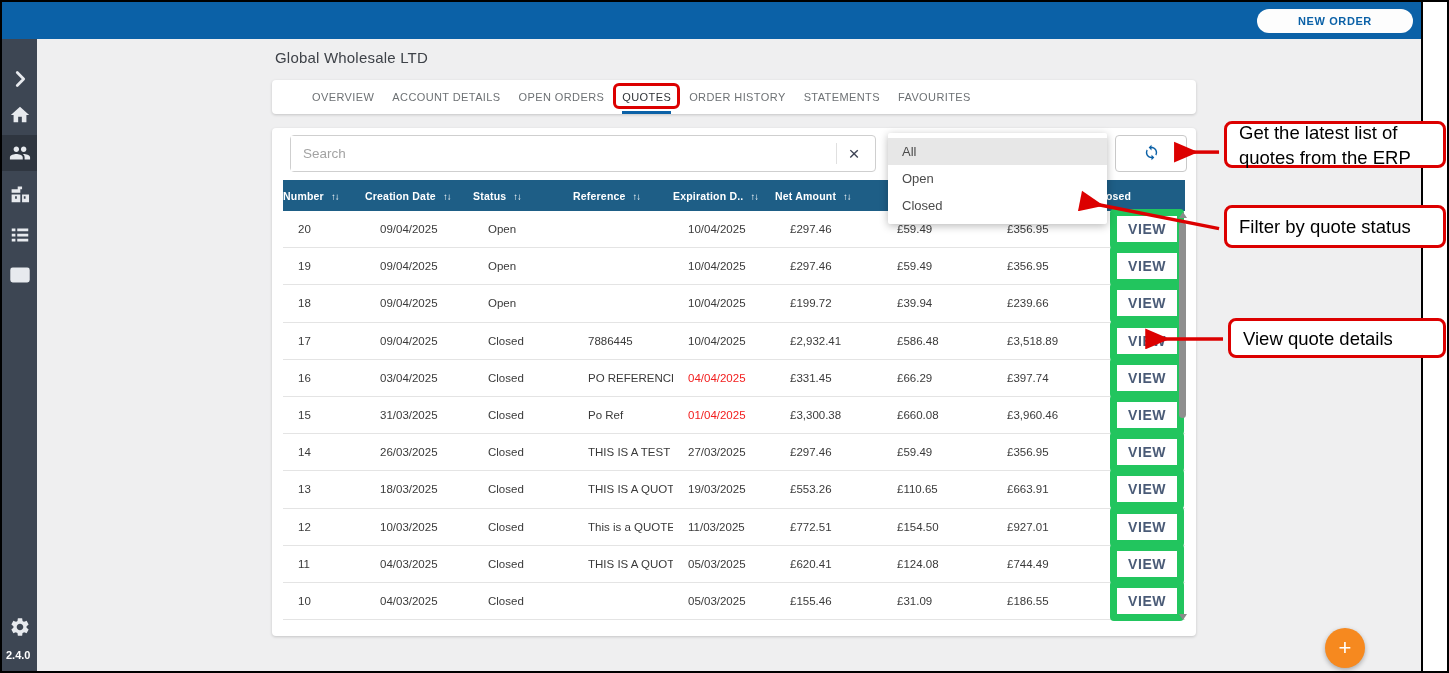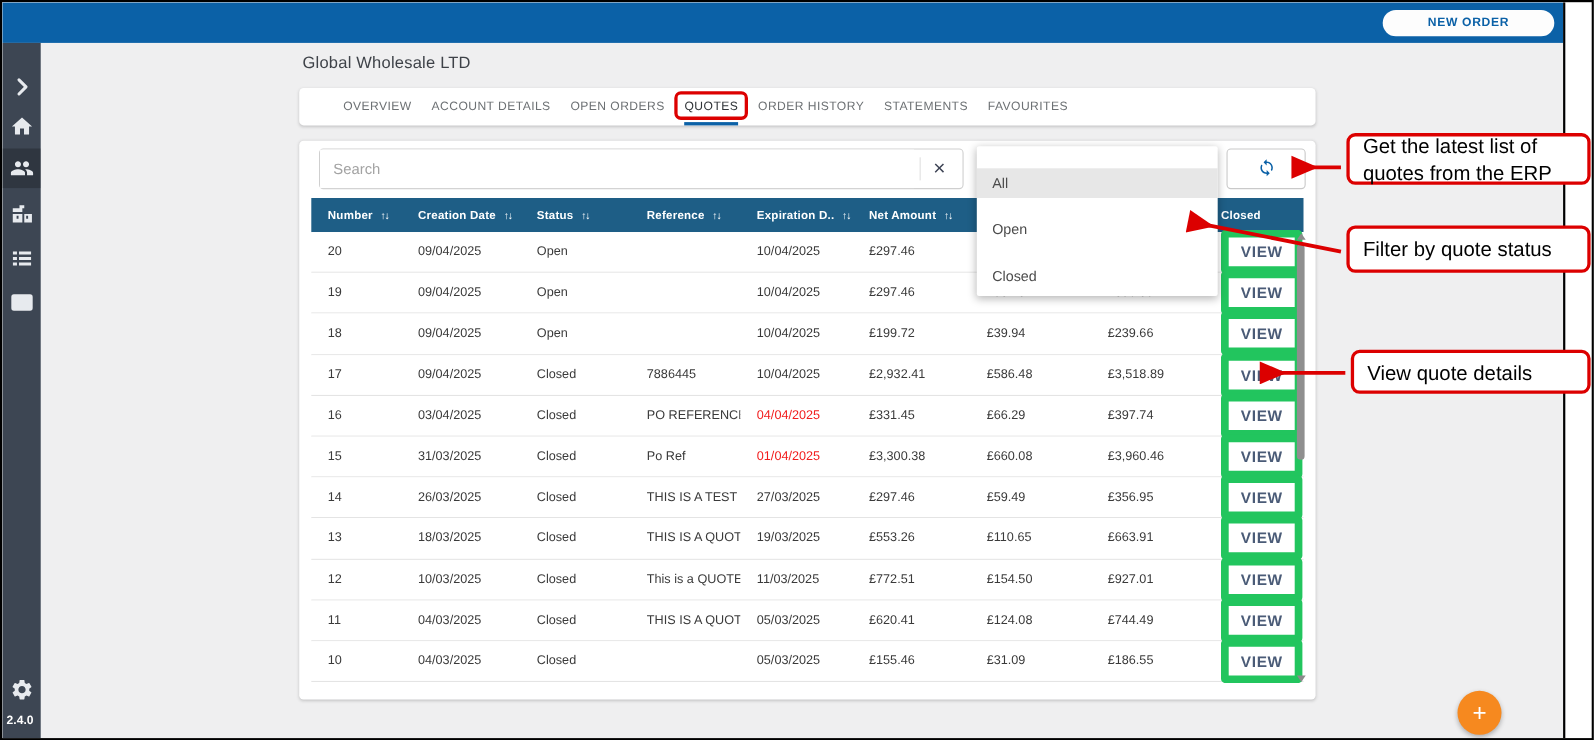--- a/index.html
+++ b/index.html
@@ -58,21 +58,21 @@
 
   .refresh-btn { position:absolute; left:843px; top:7px; width:72px; height:37px; background:#fff;
                  border:1px solid #c9c9c9; border-radius:4px; cursor:pointer;
                  display:flex; align-items:center; justify-content:center; }
   .refresh-btn svg { width:17px; height:17px; fill:#0b61a7; }
 
   
   .table { position:absolute; left:11px; top:52px; width:902px; }
   .thead { display:grid; grid-template-columns:82px 108px 100px 100px 102px 107px 110px 103px 90px;
            background:#1e5e86; height:31px; align-items:center; }
-  .th { color:#fff; font-size:10.5px; font-weight:bold; padding-left:15px; white-space:nowrap;
+  .th { color:#fff; font-size:10.5px; font-weight:bold; white-space:nowrap;
         overflow:hidden; letter-spacing:.2px; }
   .th .sort { font-size:9.5px; margin-left:7px; letter-spacing:-1px; cursor:pointer; }
   .tr { display:grid; grid-template-columns:82px 108px 100px 100px 102px 107px 110px 103px 90px;
         height:37.2px; align-items:center; border-bottom:1px solid #e4e4e4; background:#fff; }
   .td { font-size:11.5px; color:#3a3a3a; padding-left:15px; padding-right:4px;
         white-space:nowrap; overflow:hidden; }
   .td.overdue { color:#f21d1d; }
   .view-btn { border:7px solid #22c55e; background:#fff; border-radius:4px; color:#4a5b77;
               font-size:14px; font-weight:bold; letter-spacing:.6px; padding:5px 11px;
               cursor:pointer; font-family:inherit; }
@@ -84,21 +84,21 @@
   .sb-up { top:0; border-bottom:6px solid #8b8b8b; }
   .sb-down { bottom:0; border-top:6px solid #8b8b8b; }
   .sb-thumb { position:absolute; left:1px; top:10px; width:7px; height:196px; background:#8f8f8f;
               border-radius:4px; cursor:grab; }
 
   
   .dropdown { position:absolute; left:886px; top:131px; width:219px; background:#fff;
               box-shadow:0 2px 8px rgba(0,0,0,.28); border-radius:2px; padding:5px 0;
               z-index:30; }
   .dd-item { height:27px; display:flex; align-items:center; padding-left:14px; font-size:13px;
-             color:#4b4b4b; cursor:pointer;margin-top:15px; }
+             color:#4b4b4b; cursor:pointer; }
   .dd-item.selected { background:#e7e7e7; }
 
   
   .fab { position:absolute; left:1323px; top:626px; width:40px; height:40px; border-radius:50%;
          background:#f6891f; border:none; color:#fff; font-size:22px; line-height:38px;
          box-shadow:0 2px 5px rgba(0,0,0,.3); cursor:pointer; }
 
   
   .callout { position:absolute; background:#fff; border:3px solid #dc0000; border-radius:8px;
              display:flex; align-items:center; padding:4px 12px; font-size:18.5px; color:#000;

